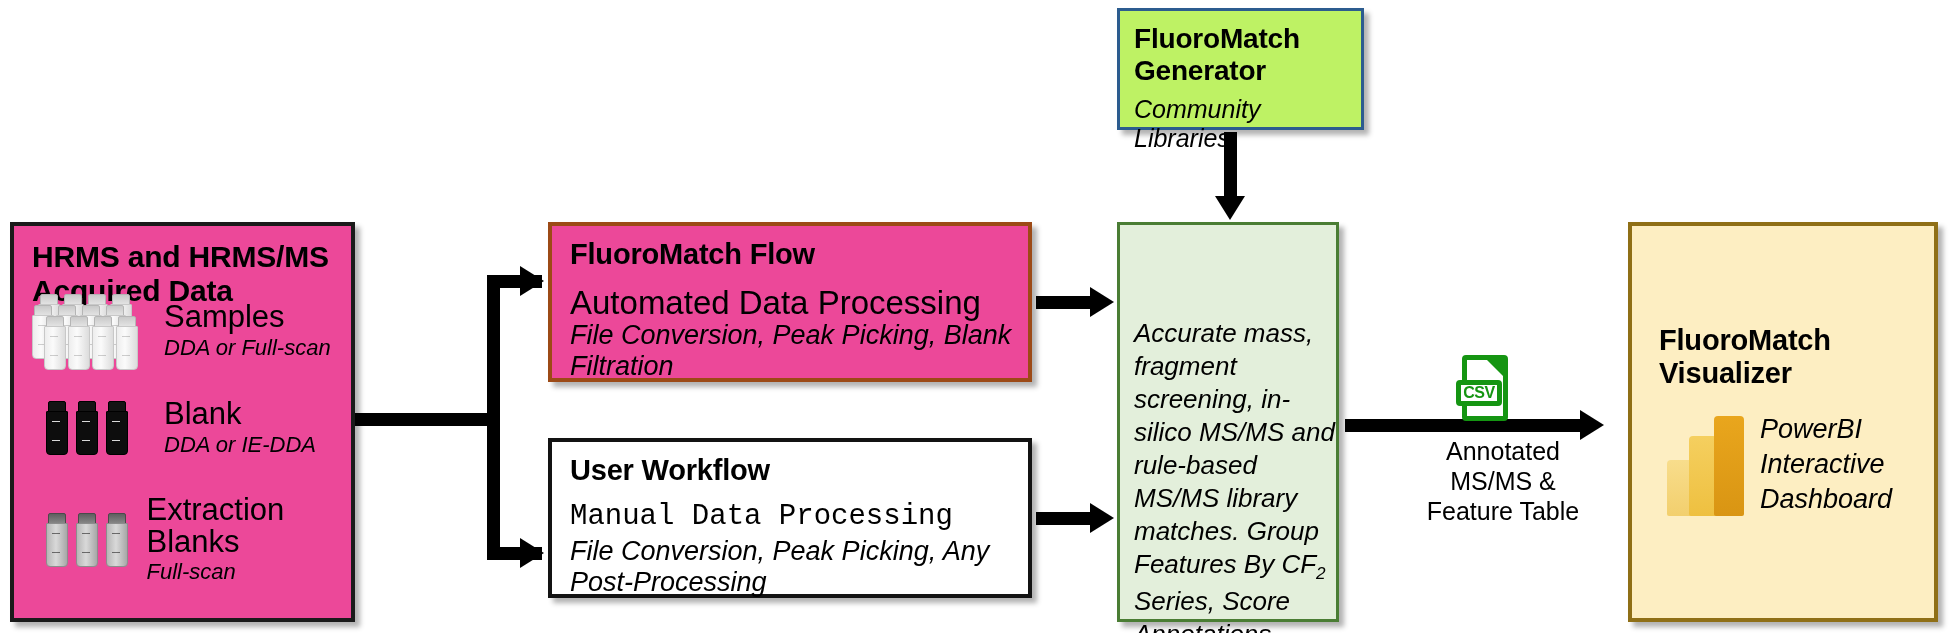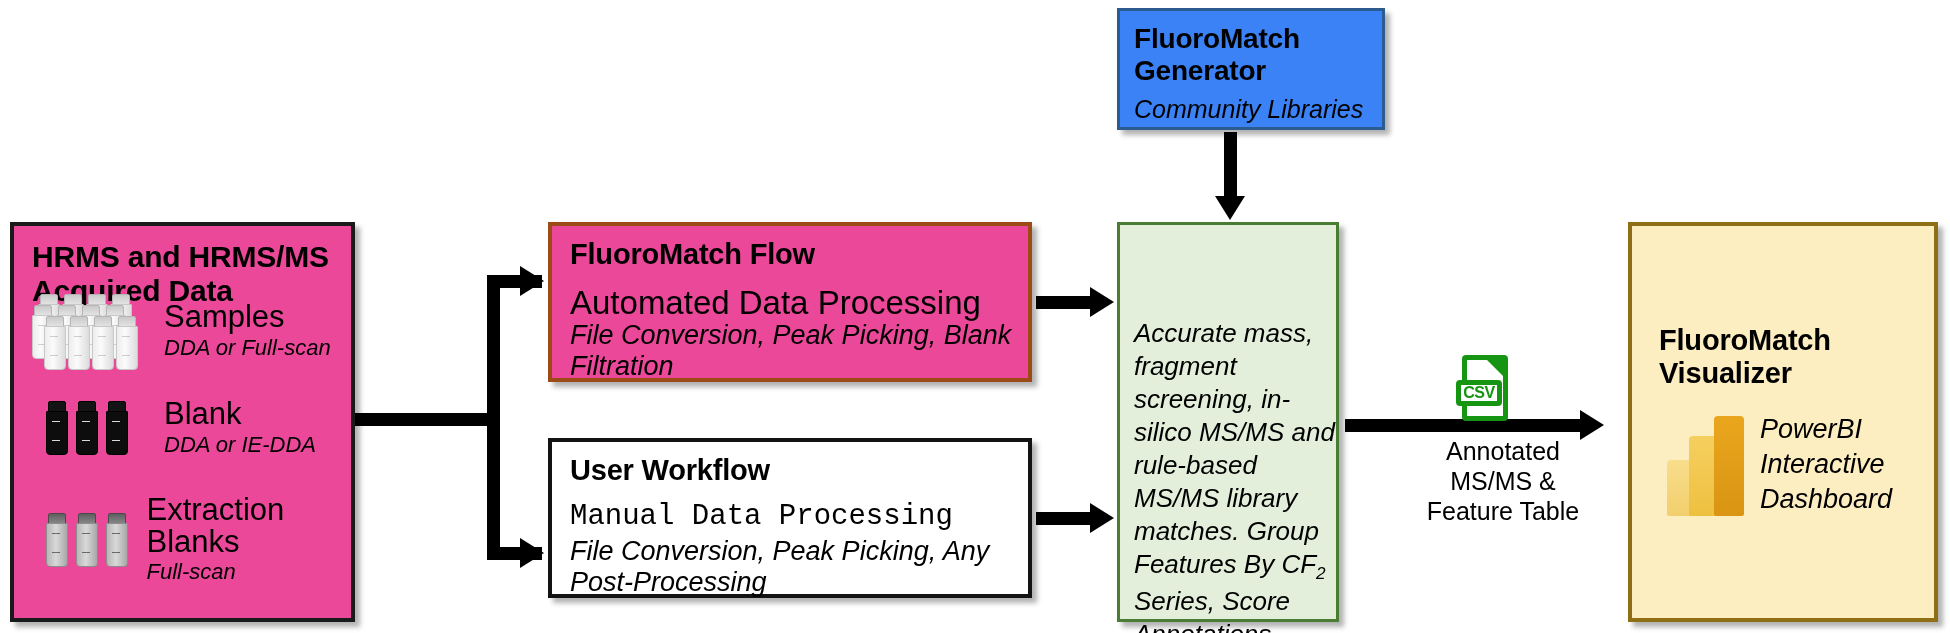--- a/index.html
+++ b/index.html
@@ -73,22 +73,22 @@
   #box-user{
     left:548px;top:438px;width:484px;height:160px;
     background:#ffffff;border:4px solid #131313;
   }
   #box-user .ttl{position:absolute;left:18px;top:12px;font-size:29px;}
   #box-user .l1{position:absolute;left:18px;top:58px;font-size:29px;font-family:Liberation Mono, monospace;}
   #box-user .sub{position:absolute;left:18px;top:94px;font-size:27px;width:455px;}
 
   
   #box-gen{
-    left:1117px;top:8px;width:268px;height:122px;
-    background:#3b82f6;border:3px solid #2c5c8f;
+    left:1117px;top:8px;width:247px;height:122px;
+    background:#bef264;border:3px solid #2c5c8f;
   }
   #box-gen .ttl{position:absolute;left:14px;top:12px;font-size:28px;}
   #box-gen .sub{position:absolute;left:14px;top:84px;font-size:25px;}
 
   
   #box-anno{
     left:1117px;top:222px;width:222px;height:400px;
     background:#e3efdb;border:3px solid #4a7d34;
   }
   #box-anno .ttl{position:absolute;left:14px;top:12px;font-size:28px;width:205px;}

